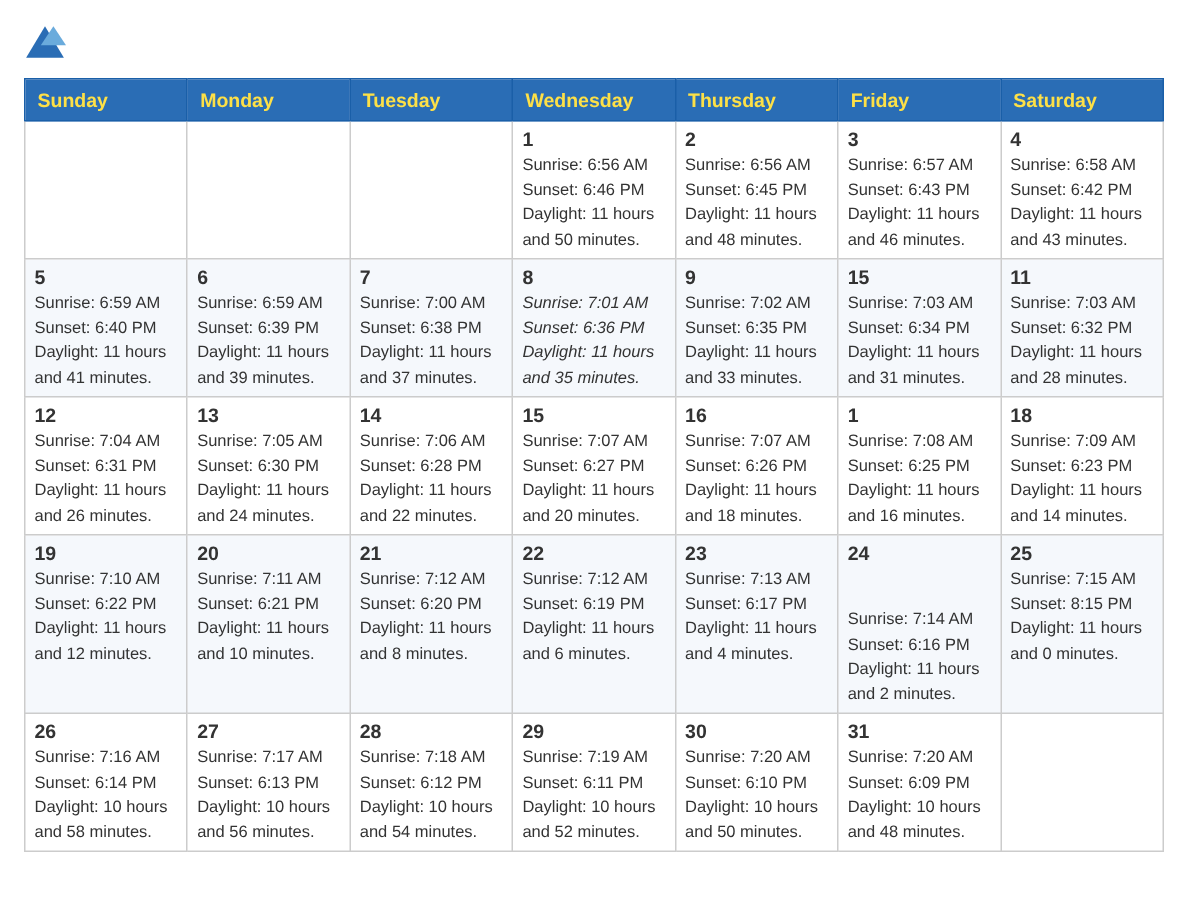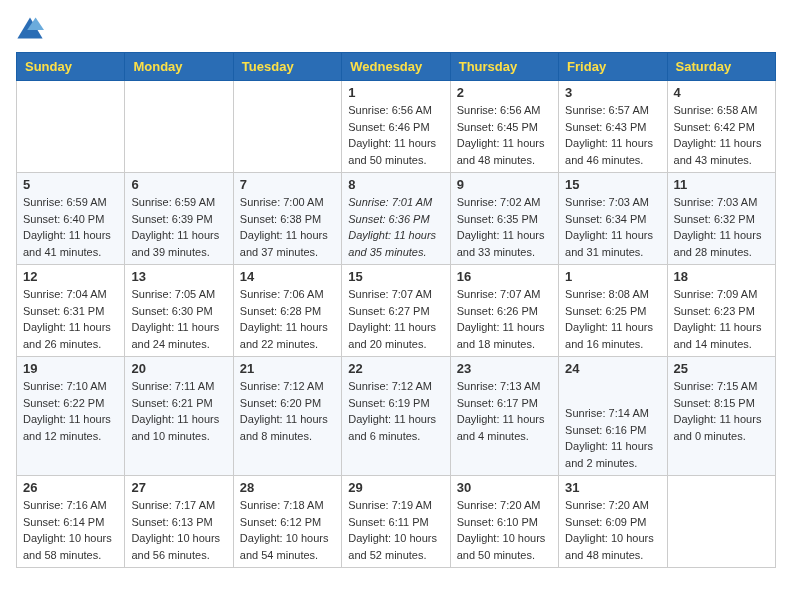--- a/index.html
+++ b/index.html
@@ -223,21 +223,21 @@
         </td>
         <td>
           <div class="day-number">16</div>
           <div class="day-info" style="white-space: pre-line;">Sunrise: 7:07 AM
 Sunset: 6:26 PM
 Daylight: 11 hours
 and 18 minutes.</div>
         </td>
         <td>
           <div class="day-number">1</div>
-          <div class="day-info" style="white-space: pre-line;">Sunrise: 8:08 AM
+          <div class="day-info" style="white-space: pre-line;">Sunrise: 7:08 AM
 Sunset: 6:25 PM
 Daylight: 11 hours
 and 16 minutes.</div>
         </td>
         <td>
           <div class="day-number">18</div>
           <div class="day-info" style="white-space: pre-line;">Sunrise: 7:09 AM
 Sunset: 6:23 PM
 Daylight: 11 hours
 and 14 minutes.</div>

